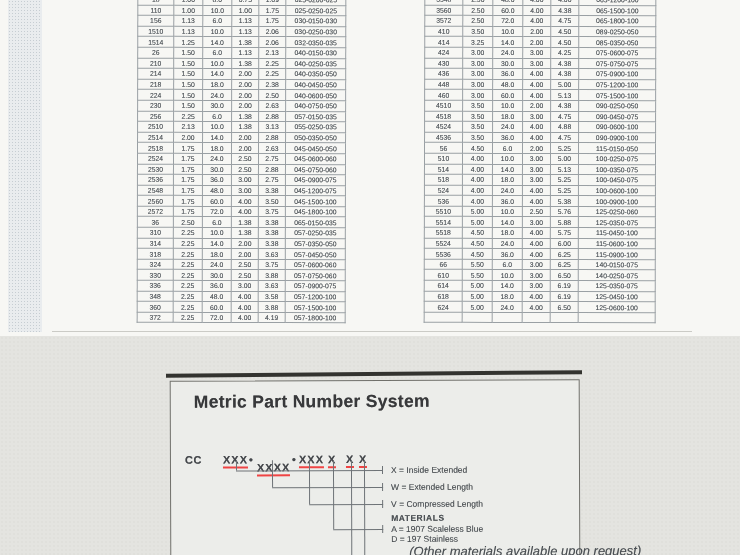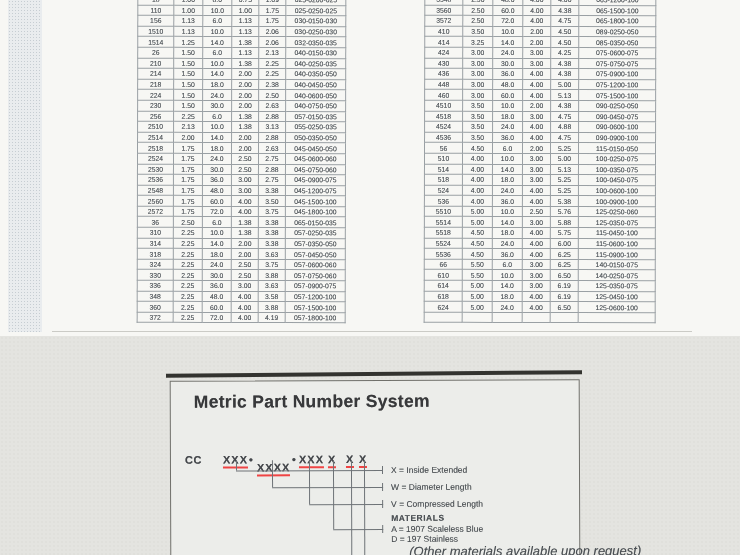--- a/index.html
+++ b/index.html
@@ -612,21 +612,21 @@
     <div class="hline" id="h1"></div>
     <div class="hline" id="h2"></div>
     <div class="hline" id="h3"></div>
     <div class="hline" id="h4"></div>
     <div class="tick" id="t1"></div>
     <div class="tick" id="t2"></div>
     <div class="tick" id="t3"></div>
     <div class="tick" id="t4"></div>
 
     <div class="leg" id="leg-x">X  =  Inside Extended</div>
-    <div class="leg" id="leg-w">W =  Diameter Length</div>
+    <div class="leg" id="leg-w">W =  Extended Length</div>
     <div class="leg" id="leg-v">V  =  Compressed Length</div>
     <div class="leg" id="leg-mat-head">MATERIALS</div>
     <div class="leg" id="leg-mat-a">A  =  1907 Scaleless Blue</div>
     <div class="leg" id="leg-mat-d">D  =  197 Stainless</div>
     <div class="leg" id="leg-note">(Other materials available upon request)</div>
   </div>
 
 </div>
 
 </body></html>

